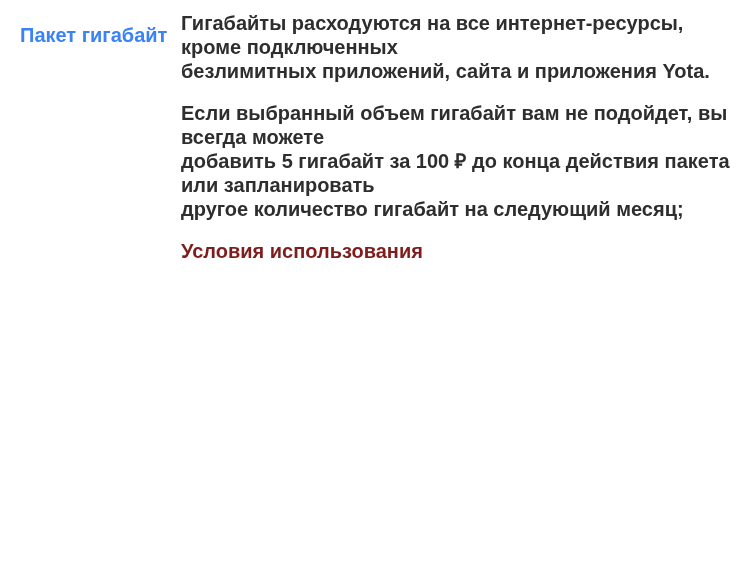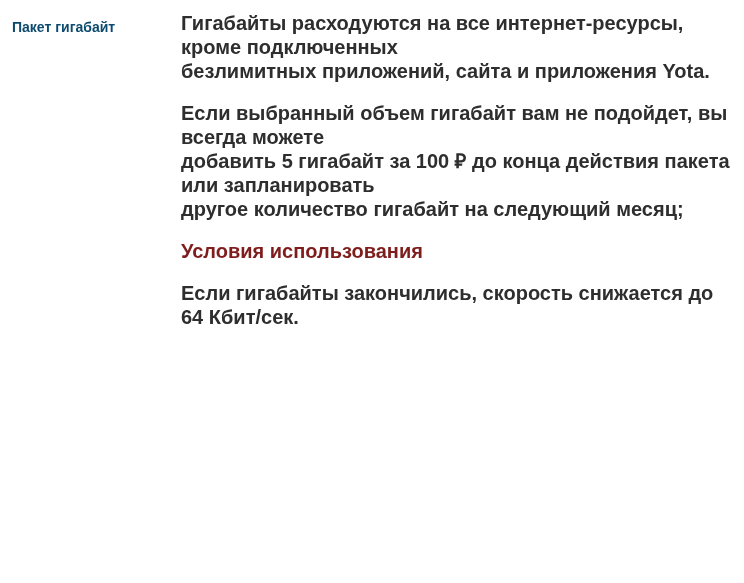--- a/index.html
+++ b/index.html
@@ -16,25 +16,25 @@
   .row {
     display: flex;
     box-sizing: border-box;
     padding: 11px 0 0 8px;
   }
   .label-col {
     flex: 0 0 173px;
     width: 173px;
   }
   .row-label {
-    margin: 4px;
-    font-size: 14px;
+    margin: 12px;
+    font-size: 20px;
     font-weight: bold;
     line-height: 24px;
-    color: #0c4a6e;
+    color: #3b82f6;
   }
   .content-col {
     flex: 1;
     max-width: 560px;
   }
   .content-col p {
     margin: 0 0 18px 0;
     font-size: 20px;
     line-height: 24px;
     color: #2e2e2e;
@@ -55,15 +55,14 @@
   <div class="label-col">
     <h3 class="row-label">Пакет гигабайт</h3>
   </div>
   <div class="content-col">
     <p>Гигабайты расходуются на все интернет-ресурсы, кроме подключенных
 безлимитных приложений, сайта и приложения Yota.</p>
     <p>Если выбранный объем гигабайт вам не подойдет, вы всегда можете
 добавить 5 гигабайт за 100 ₽ до конца действия пакета или запланировать
 другое количество гигабайт на следующий месяц;</p>
     <p class="muted">Условия использования</p>
-    <p>Если гигабайты закончились, скорость снижается до 64 Кбит/сек.</p>
   </div>
 </div>
 
 </body></html>

